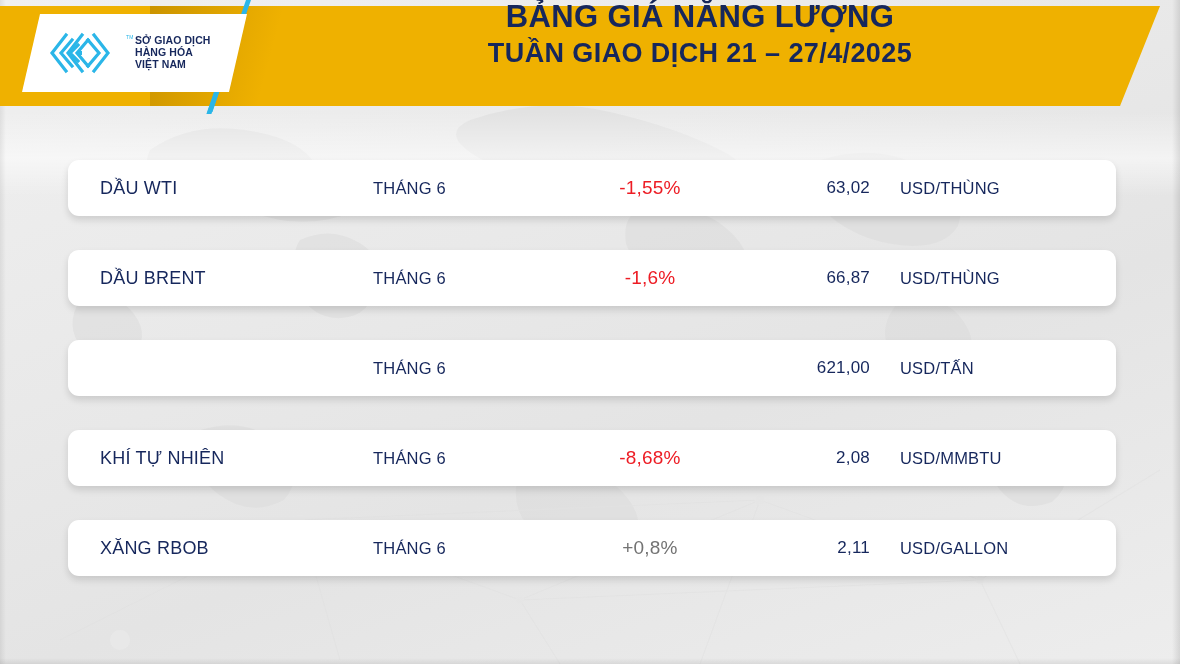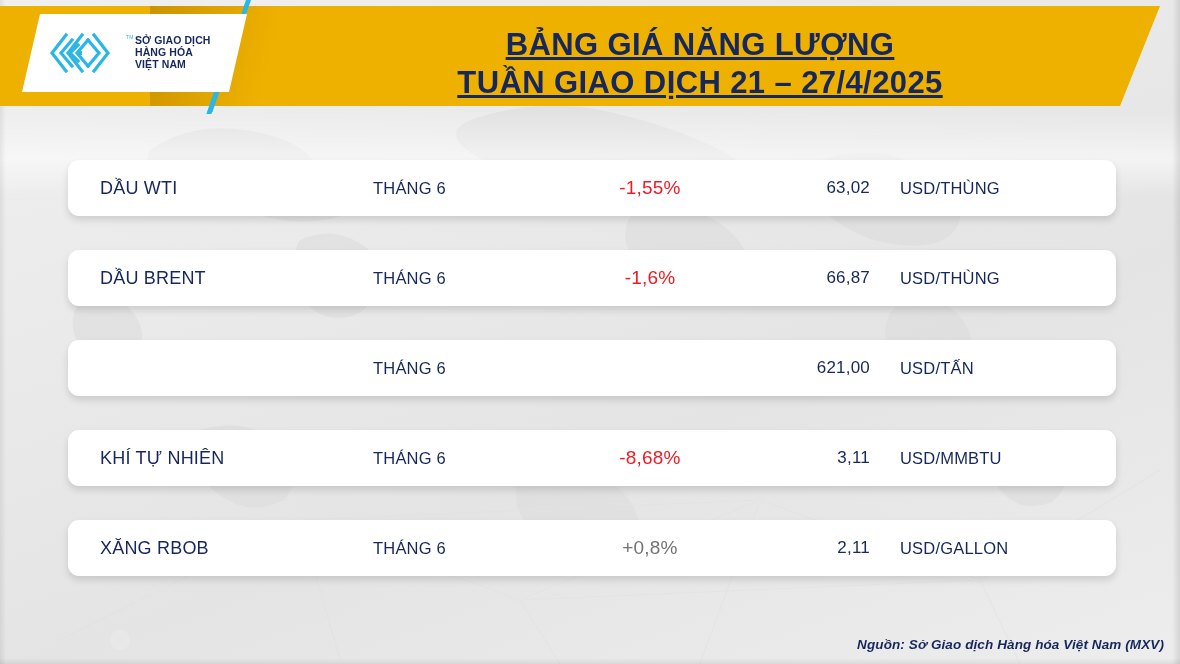--- a/index.html
+++ b/index.html
@@ -113,34 +113,33 @@
     line-height: 11.8px;
     font-weight: 700;
     color: #16275c;
     letter-spacing: .1px;
     white-space: nowrap;
   }
 
   .banner-titles {
     position: absolute;
     left: 300px;
-    top: 28px;
+    top: 0;
     width: 800px;
     text-align: center;
     color: #16275c;
     line-height: 1.12;
-    text-decoration: underline;
   }
   .title-line1 {
     font-size: 31px;
     font-weight: 700;
     letter-spacing: .4px;
   }
   .title-line2 {
-    font-size: 31px;
+    font-size: 27px;
     font-weight: 700;
     letter-spacing: .4px;
     margin-top: 3px;
   }
 
   
   .rows {
     position: absolute;
     left: 68px;
     top: 160px;
@@ -306,29 +305,28 @@
     <div class="row">
       <span class="c-month">THÁNG 6</span>
       <span class="c-price">621,00</span>
       <span class="c-unit">USD/TẤN</span>
     </div>
 
     <div class="row">
       <span class="c-name">KHÍ TỰ NHIÊN</span>
       <span class="c-month">THÁNG 6</span>
       <span class="c-change down">-8,68%</span>
-      <span class="c-price">3,11</span>
+      <span class="c-price">2,08</span>
       <span class="c-unit">USD/MMBTU</span>
     </div>
 
     <div class="row">
       <span class="c-name">XĂNG RBOB</span>
       <span class="c-month">THÁNG 6</span>
       <span class="c-change up">+0,8%</span>
       <span class="c-price">2,11</span>
       <span class="c-unit">USD/GALLON</span>
     </div>
 
   </div>
 
-  <div class="source">Nguồn: Sở Giao dịch Hàng hóa Việt Nam (MXV)</div>
 
 </div>
 
 </body></html>

